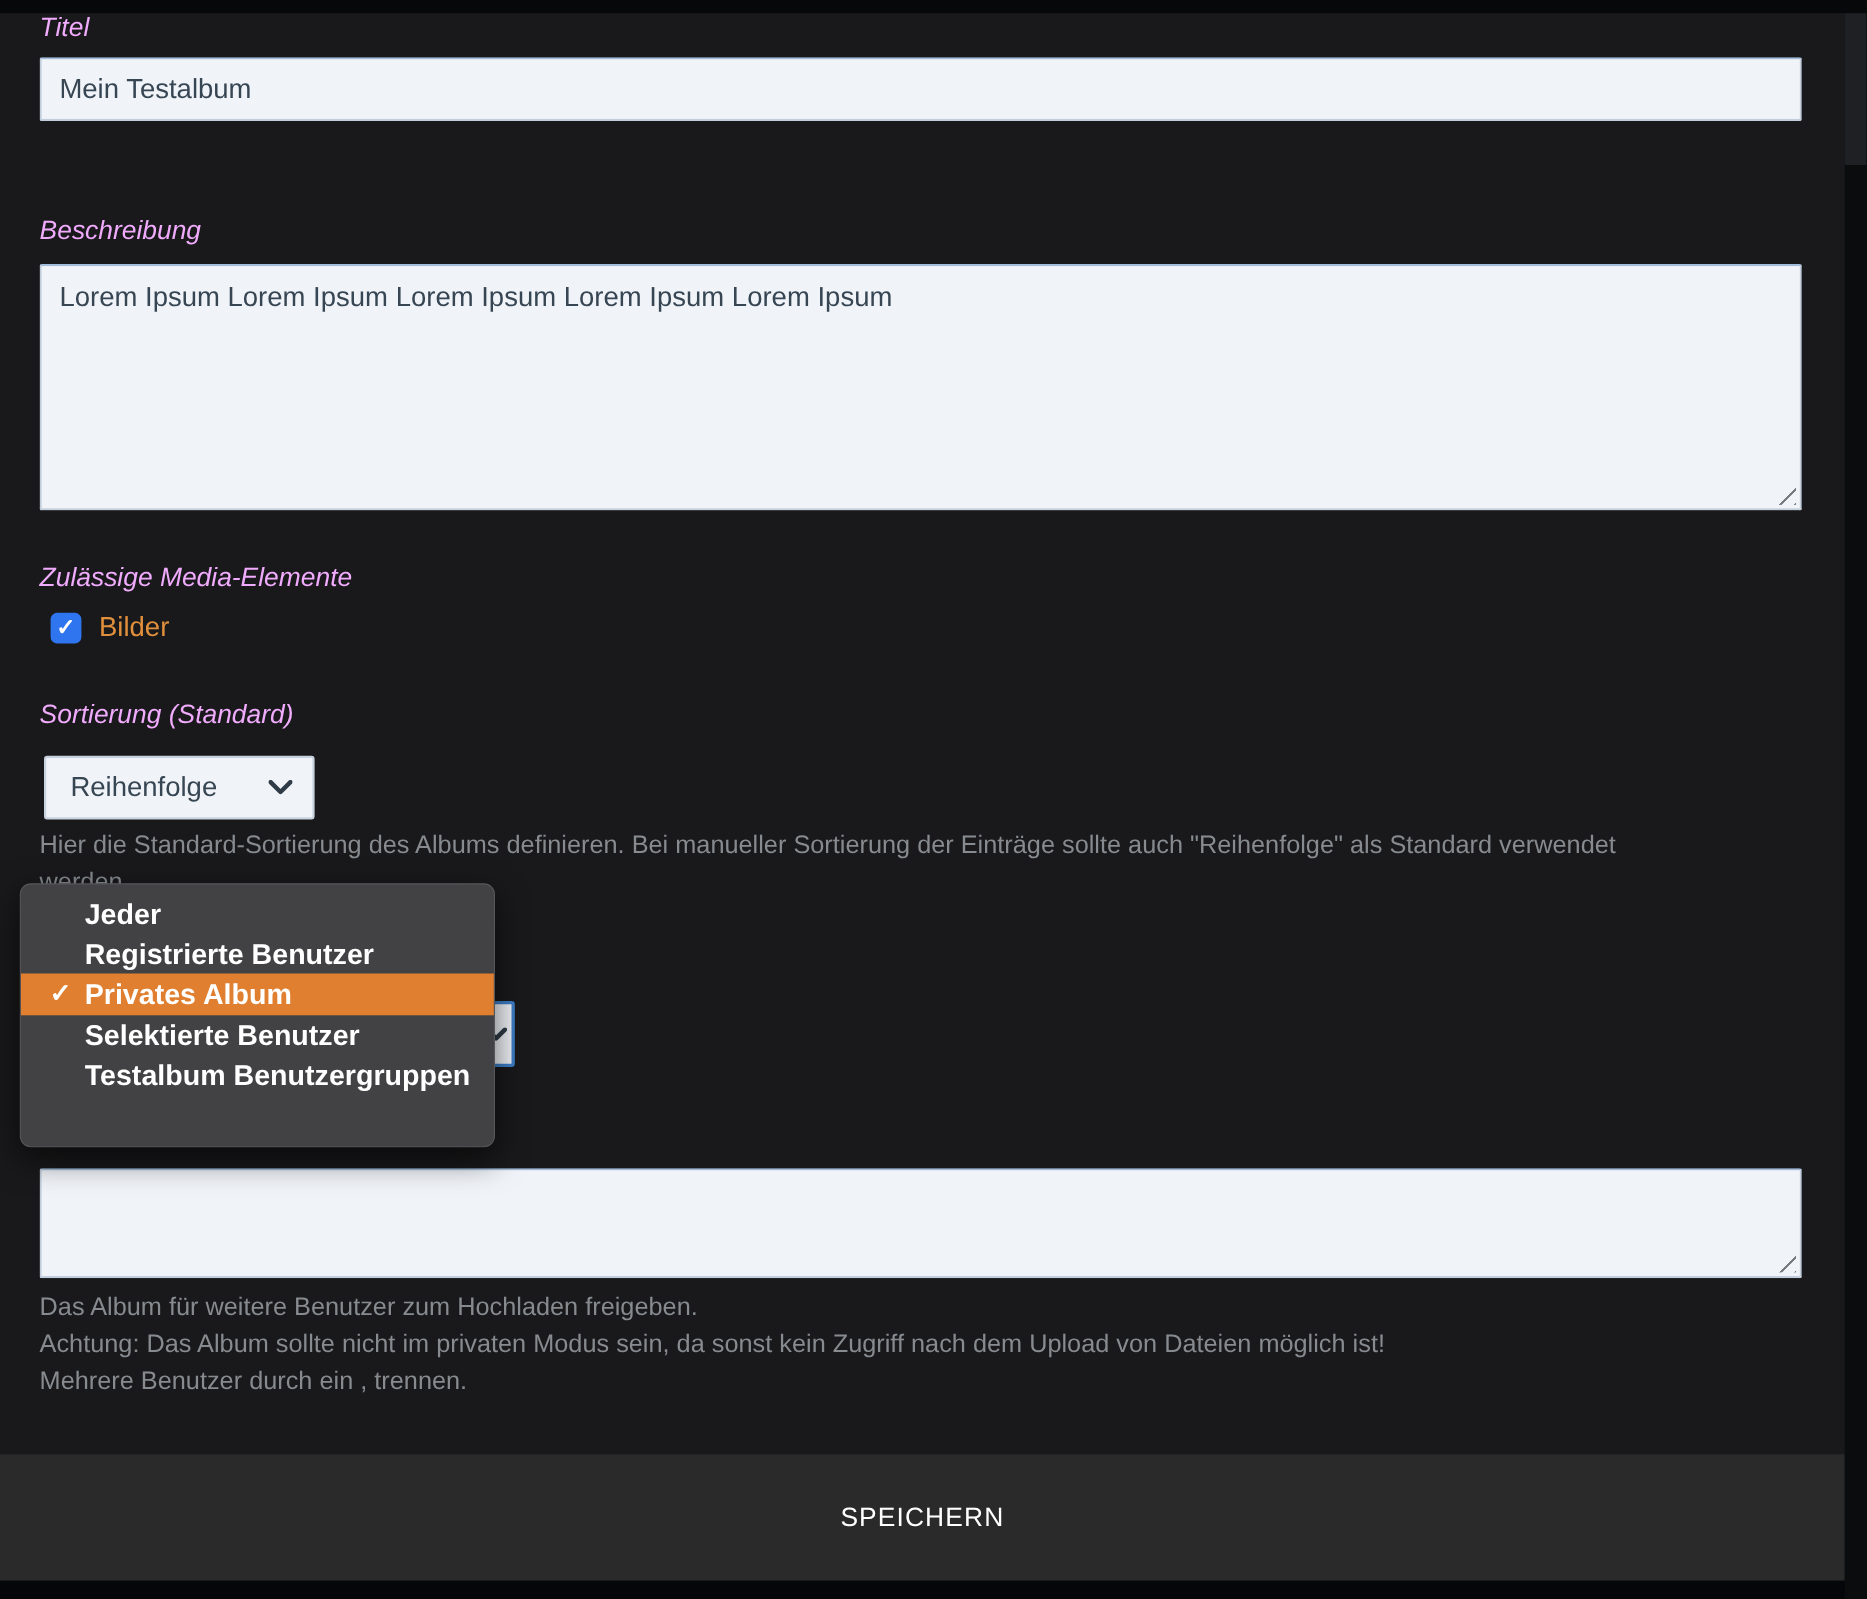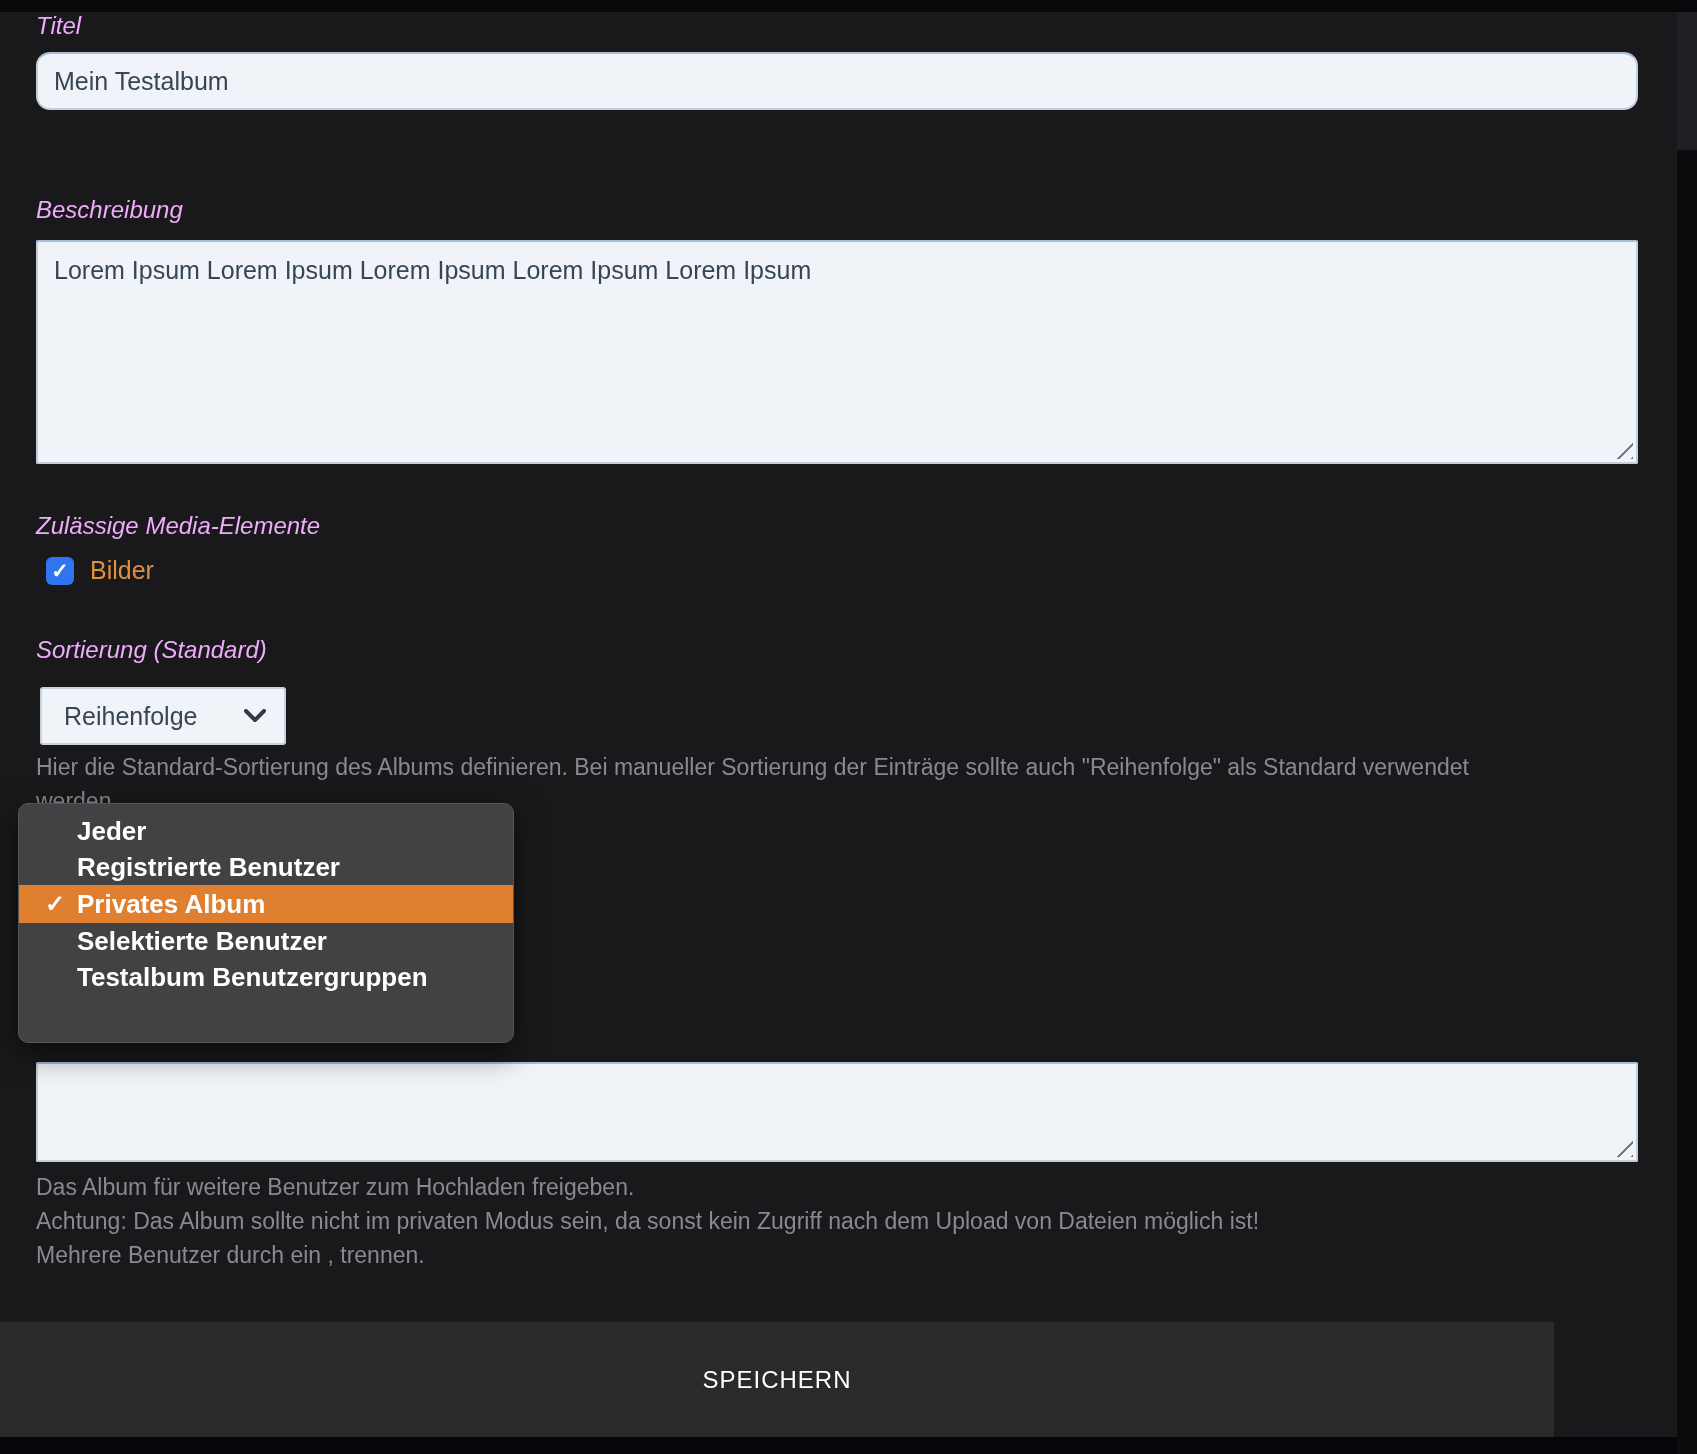--- a/index.html
+++ b/index.html
@@ -13,21 +13,21 @@
   
   .scroll-track{position:absolute;left:1677px;top:12px;width:20px;height:1442px;background:#0b0c0e;}
   .scroll-thumb{position:absolute;left:1677px;top:12px;width:20px;height:138px;background:#1e2023;}
 
   .field-label{position:absolute;color:#f0abfc;font-size:24px;line-height:32px;font-style:italic;}
   .help{position:absolute;color:#878b8f;font-size:23px;line-height:30px;white-space:nowrap;}
 
   .text-input{
     position:absolute;box-sizing:border-box;
     background:#f0f3f8;color:#374653;
-    border:2px solid #c3cedd;border-top-color:#a3bdda;border-radius:14px;
+    border:2px solid #c3cedd;border-top-color:#a3bdda;border-radius:2px;
     font-family:"Liberation Sans", sans-serif;font-size:25px;
     padding:0 16px;outline:none;
   }
   .ta-wrap{position:absolute;}
   .ta-wrap textarea{
     box-sizing:border-box;width:100%;height:100%;resize:none;overflow:hidden;
     background:#f0f3f8;color:#374653;
     border:2px solid #c3cedd;border-top-color:#a3bdda;border-radius:2px;
     font-family:"Liberation Sans", sans-serif;font-size:25px;line-height:32px;
     padding:12px 16px;outline:none;
@@ -49,36 +49,36 @@
   .selectbox{
     position:absolute;box-sizing:border-box;background:#f0f3f8;border-radius:3px;
     border:2px solid #c9d3e0;display:flex;align-items:center;
     color:#374653;font-size:25px;
   }
   .sort-select{padding:0 18px 0 22px;justify-content:space-between;}
   .selectbox svg{flex:0 0 auto;}
   .visibility-select{border:3px solid var(--focus-blue,#3c7ec7);justify-content:flex-end;padding-right:4px;z-index:1;}
 
   .dropdown-panel{
-    position:absolute;left:18px;top:803px;width:496px;height:240px;box-sizing:border-box;
+    position:absolute;left:18px;top:803px;width:432px;height:240px;box-sizing:border-box;
     background:#424244;border:1px solid #565659;border-radius:10px;
     box-shadow:0 10px 30px rgba(0,0,0,0.6);
     padding:9px 0 10px 0;z-index:2;overflow:hidden;
   }
   .dropdown-option{
     position:relative;height:36px;line-height:36px;padding-left:58px;
     color:#ffffff;font-size:26px;font-weight:600;white-space:nowrap;
   }
   .dropdown-option.selected{background:var(--accent-orange,#df7f2f);height:38px;line-height:38px;}
   .dropdown-option .check{
     position:absolute;left:26px;top:0;font-size:24px;font-weight:600;color:#ffffff;
   }
 
   .actionbar{
-    position:absolute;left:0;top:1322px;width:1554px;height:115px;background:#2a2a2b;
+    position:absolute;left:0;top:1322px;width:1677px;height:115px;background:#2a2a2b;
     display:flex;align-items:center;justify-content:center;gap:58px;
   }
   .btn-text{
     background:none;border:none;color:#ffffff;cursor:pointer;
     font-family:"Liberation Sans", sans-serif;font-size:24px;letter-spacing:1px;
   }
   .btn-solid{
     width:235px;height:64px;background:#d3d7da;color:#17191b;border:none;border-radius:5px;
     font-family:"Liberation Sans", sans-serif;font-size:24px;letter-spacing:0.5px;cursor:pointer;
   }

